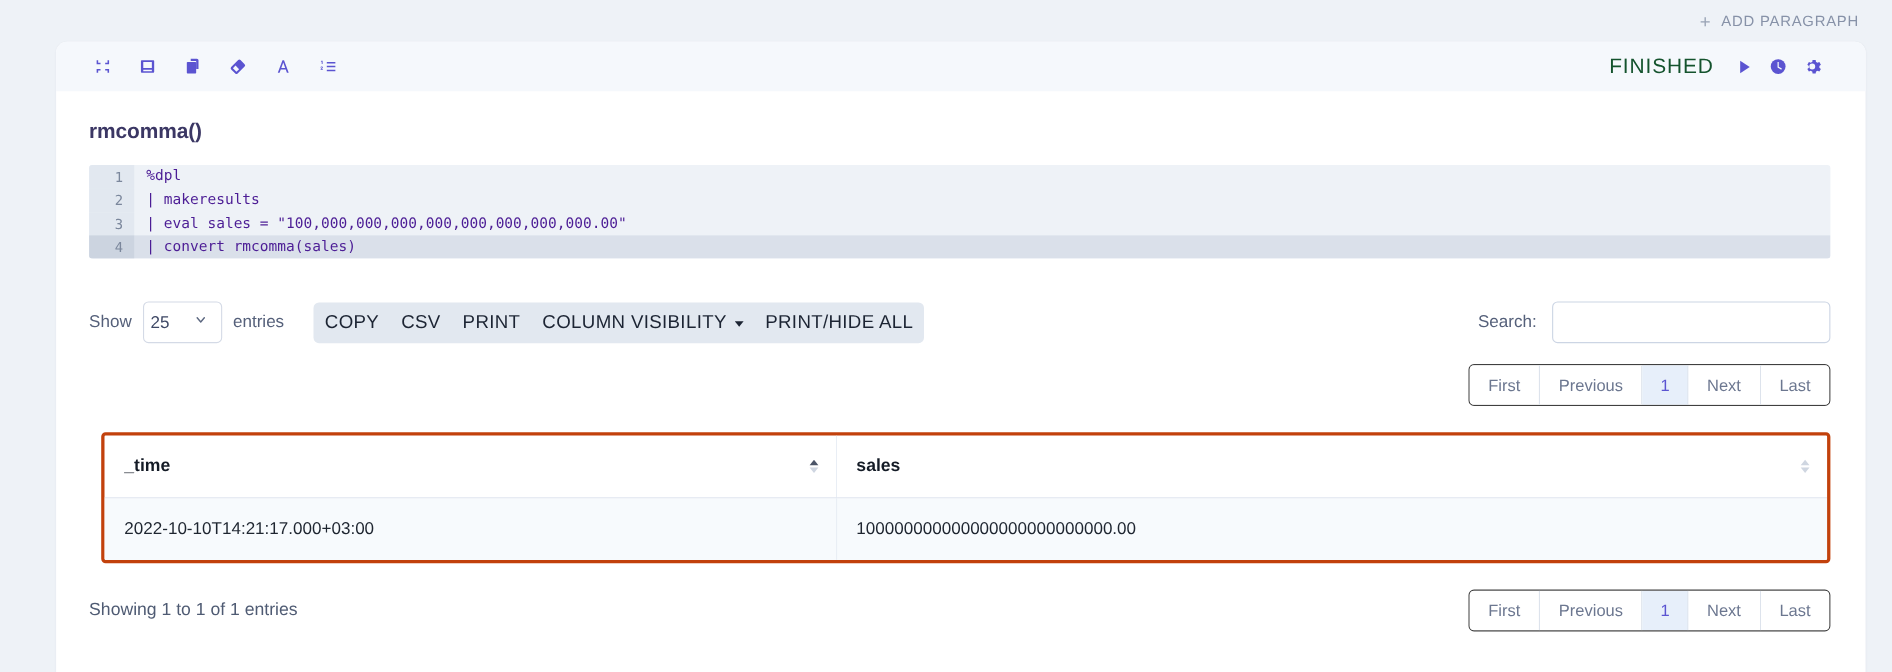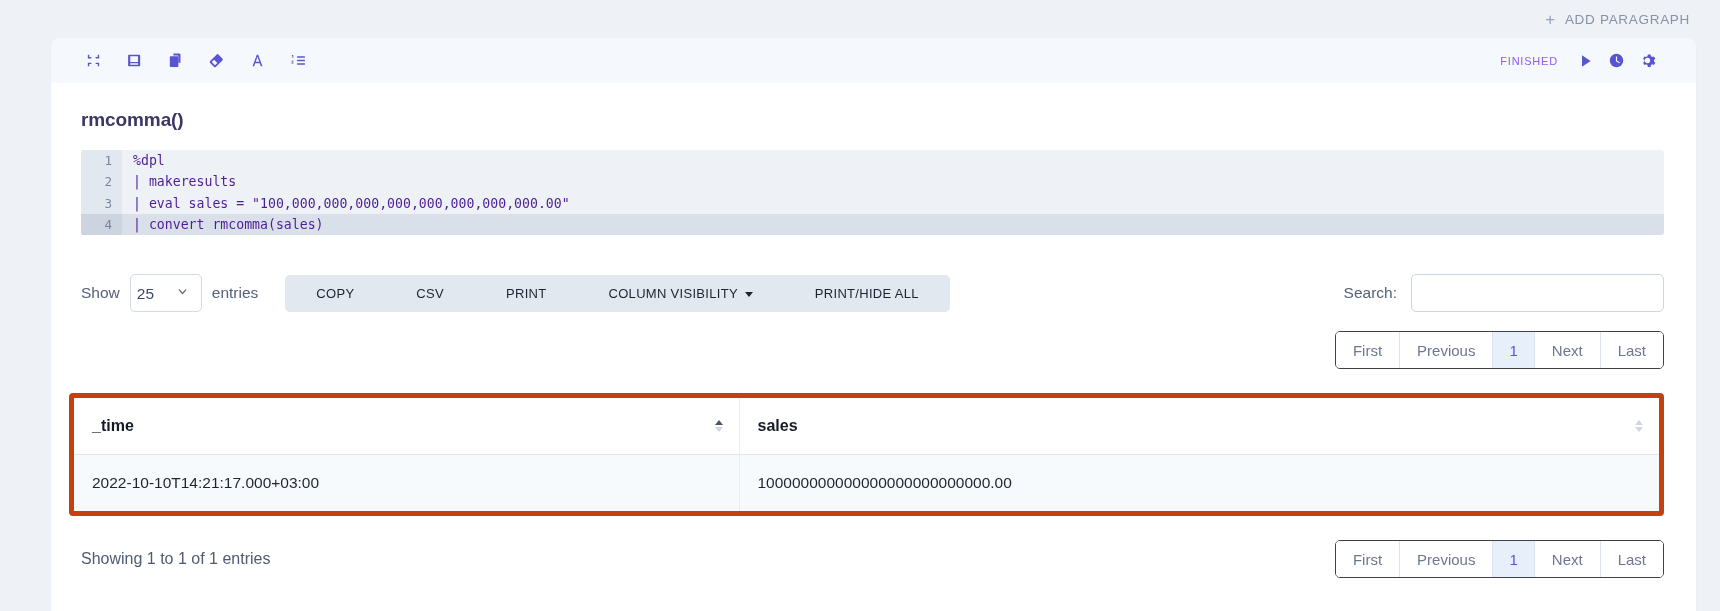--- a/index.html
+++ b/index.html
@@ -59,22 +59,22 @@
   .head-left { display: flex; align-items: center; gap: 13px; }
   .ico-btn {
     width: 28px; height: 28px;
     display: flex; align-items: center; justify-content: center;
     cursor: pointer;
     color: #5b54d1;
   }
   .ico-btn svg { display: block; }
   .head-right { display: flex; align-items: center; gap: 14px; }
   .status-text {
-    color: #8b5cf6;
-    font-size: 11px;
+    color: #14532d;
+    font-size: 19px;
     letter-spacing: 0.8px;
     margin-right: 6px;
   }
   .run-ico, .clock-ico, .gear-ico { cursor: pointer; color: #5b54d1; display:flex; }
 
   
   .para-title {
     font-size: 19px;
     font-weight: bold;
     color: #3b3764;
@@ -157,22 +157,22 @@
     display: flex;
     margin-left: 27px;
     background: #e2e8f0;
     border-radius: 5px;
     overflow: hidden;
     height: 37px;
   }
   .dt-btn {
     background: transparent;
     border: none;
-    padding: 0 31px;
-    font-size: 13px;
+    padding: 0 10px;
+    font-size: 17px;
     color: #1c2433;
     letter-spacing: 0.3px;
     cursor: pointer;
     font-family: "Liberation Sans", sans-serif;
     display: flex;
     align-items: center;
     gap: 7px;
     height: 37px;
   }
   .dt-btn .caret-down {
@@ -230,22 +230,22 @@
     cursor: pointer;
     background: #fff;
     font-family: "Liberation Sans", sans-serif;
   }
   .pg:last-child { border-right: none; }
   .pg.num { color: #5b54d1; padding: 0 16px; }
   .pg.active { background: #e7effa; }
 
   
   .table-wrap {
-    margin: 24px 32px 0 18px;
-    border: 5px solid #c2410c;
+    margin: 24px 32px 0 41px;
+    border: 3px solid #c2410c;
     border-radius: 4px;
     overflow: hidden;
   }
   table { border-collapse: collapse; width: 100%; table-layout: fixed; }
   th {
     text-align: left;
     padding: 19px 18px;
     font-size: 16px;
     color: #141b26;
     font-weight: bold;

